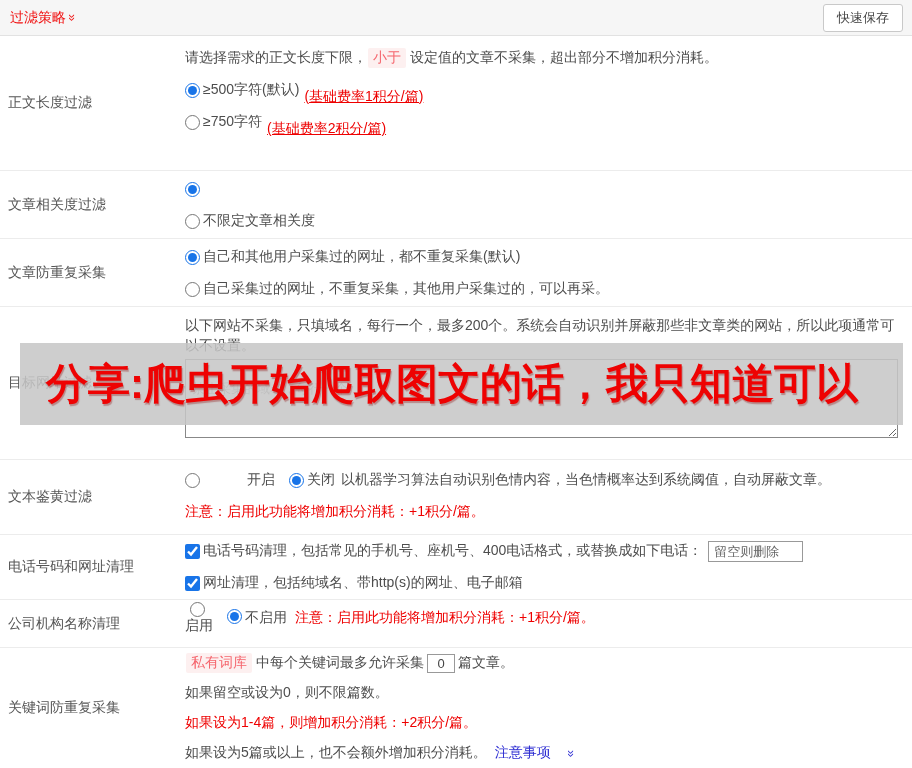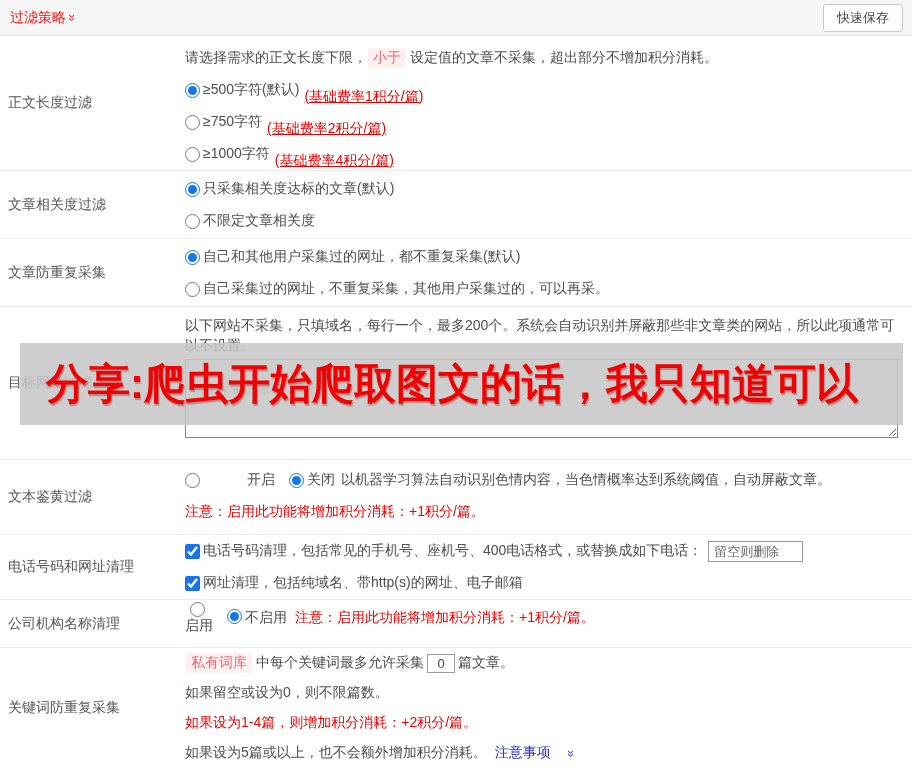--- a/index.html
+++ b/index.html
@@ -91,34 +91,28 @@
     <label class="line">
       <input type="radio" name="len" checked="" style="">
       <span>≥500字符(默认)</span>
       <span class="red note">(基础费率1积分/篇)</span>
     </label>
     <label class="line">
       <input type="radio" name="len" style="">
       <span>≥750字符</span>
       <span class="red note">(基础费率2积分/篇)</span>
     </label>
-    <label class="line">
-      <input type="radio" name="len" style="">
-      <span>≥1000字符</span>
-      <span class="red note">(基础费率4积分/篇)</span>
-    </label>
   </div>
 </div>
 
 <div class="row r2">
   <div class="row-label">文章相关度过滤</div>
   <div class="row-content">
     <label class="line">
       <input type="radio" name="rel" checked="" style="">
-      <span>只采集相关度达标的文章(默认)</span>
     </label>
     <label class="line">
       <input type="radio" name="rel" style="">
       <span>不限定文章相关度</span>
     </label>
   </div>
 </div>
 
 <div class="row r3">
   <div class="row-label">文章防重复采集</div>

